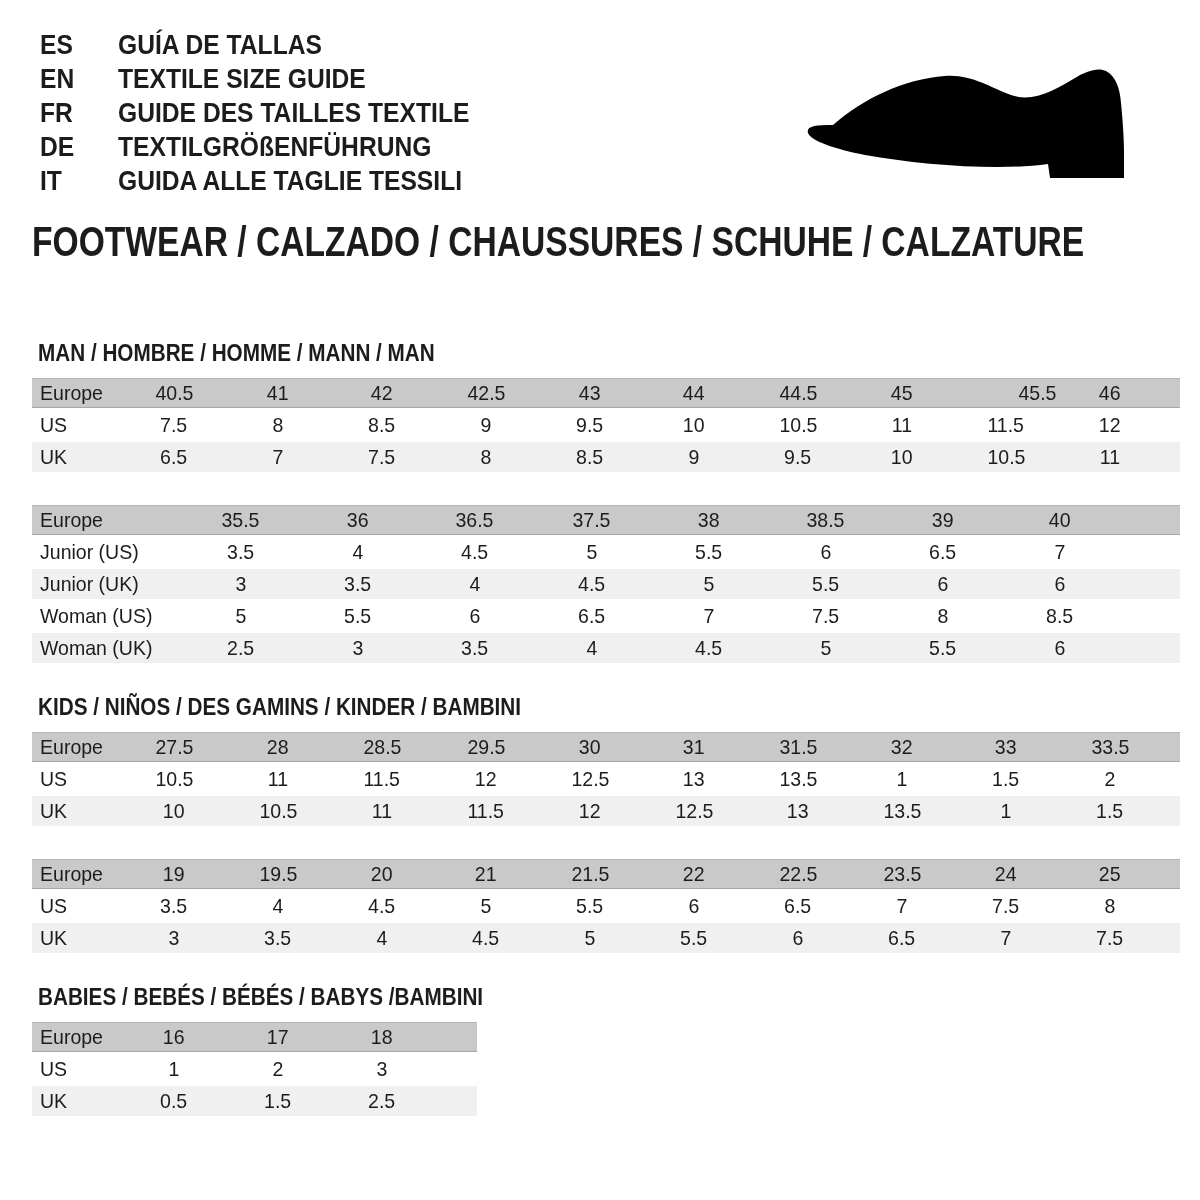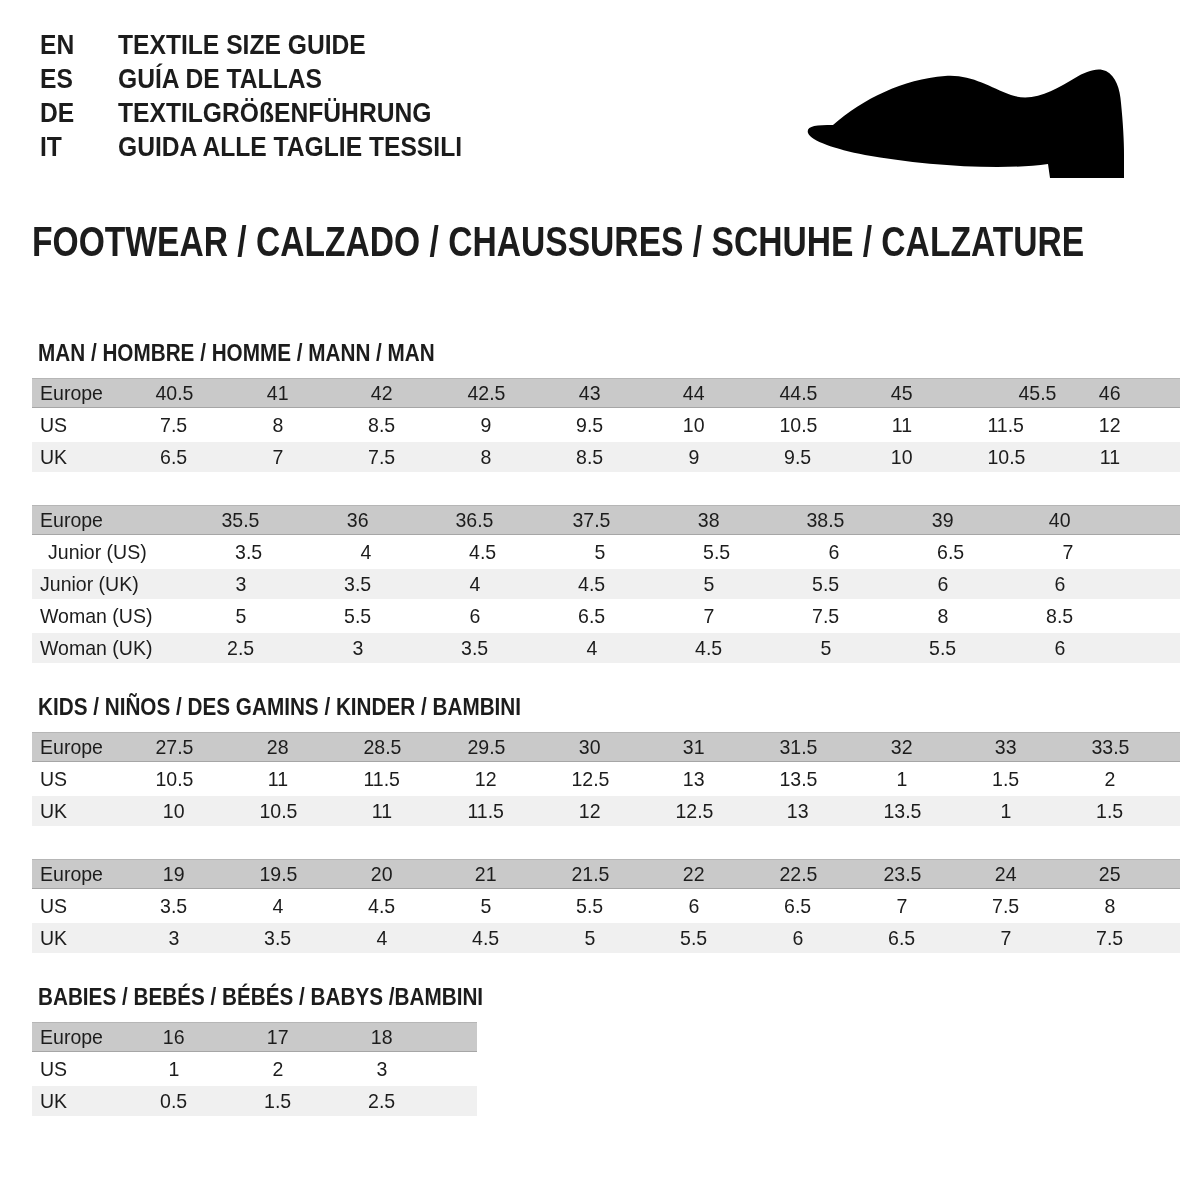--- a/index.html
+++ b/index.html
@@ -63,26 +63,30 @@
   .t-cell{text-align:center;flex:0 0 auto;}
   .t-cell .cv{display:inline-block;transform:scaleX(.93);transform-origin:50% 50%;white-space:nowrap;}
 </style>
 </head>
 <body>
 
 <div class="page">
 
   <div class="langs">
       <div class="lang-row">
+        <span class="lang-code cond">ES</span>
+        <span class="lang-label cond">GUÍA DE TALLAS</span>
+      </div>
+      <div class="lang-row">
         <span class="lang-code cond">EN</span>
         <span class="lang-label cond">TEXTILE SIZE GUIDE</span>
       </div>
       <div class="lang-row">
-        <span class="lang-code cond">ES</span>
-        <span class="lang-label cond">GUÍA DE TALLAS</span>
+        <span class="lang-code cond">FR</span>
+        <span class="lang-label cond">GUIDE DES TAILLES TEXTILE</span>
       </div>
       <div class="lang-row">
         <span class="lang-code cond">DE</span>
         <span class="lang-label cond">TEXTILGRÖßENFÜHRUNG</span>
       </div>
       <div class="lang-row">
         <span class="lang-code cond">IT</span>
         <span class="lang-label cond">GUIDA ALLE TAGLIE TESSILI</span>
       </div>
     </div>
@@ -157,21 +161,21 @@
             <div class="t-cell" style="width: 117px;"><span class="cv">35.5</span></div>
             <div class="t-cell" style="width: 117px;"><span class="cv">36</span></div>
             <div class="t-cell" style="width: 117px;"><span class="cv">36.5</span></div>
             <div class="t-cell" style="width: 117px;"><span class="cv">37.5</span></div>
             <div class="t-cell" style="width: 117px;"><span class="cv">38</span></div>
             <div class="t-cell" style="width: 117px; text-align: center;"><span class="cv">38.5</span></div>
             <div class="t-cell" style="width: 117px;"><span class="cv">39</span></div>
             <div class="t-cell" style="width: 117px;"><span class="cv">40</span></div>
           </div>
           <div class="t-row r-white">
-            <div class="t-label" style="width: 150px; margin-left: 8px;"><span class="cl">Junior (US)</span></div>
+            <div class="t-label" style="width: 150px;"><span class="cl">Junior (US)</span></div>
             <div class="t-cell" style="width: 117px;"><span class="cv">3.5</span></div>
             <div class="t-cell" style="width: 117px;"><span class="cv">4</span></div>
             <div class="t-cell" style="width: 117px;"><span class="cv">4.5</span></div>
             <div class="t-cell" style="width: 117px;"><span class="cv">5</span></div>
             <div class="t-cell" style="width: 117px;"><span class="cv">5.5</span></div>
             <div class="t-cell" style="width: 117px;"><span class="cv">6</span></div>
             <div class="t-cell" style="width: 117px;"><span class="cv">6.5</span></div>
             <div class="t-cell" style="width: 117px;"><span class="cv">7</span></div>
           </div>
           <div class="t-row r-light">

